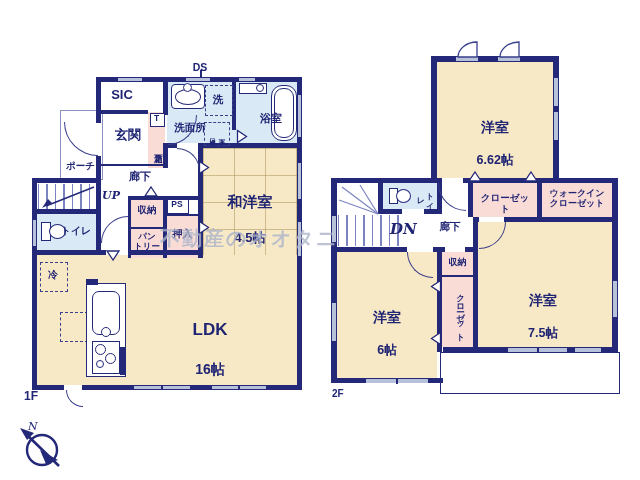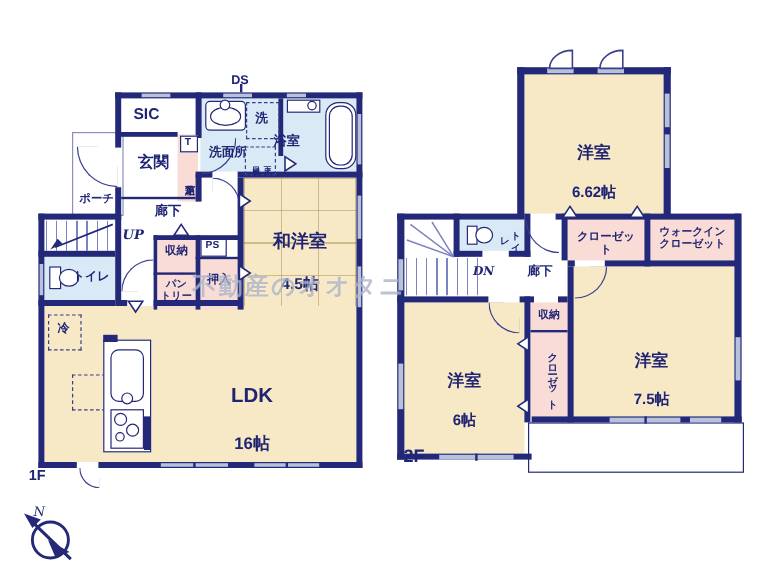--- a/index.html
+++ b/index.html
@@ -150,21 +150,21 @@
     <div class="outline" style="left:274px;top:88px;width:18px;height:48px;border-radius:9px"></div>
 
     <div class="outline" style="left:41px;top:222px;width:8px;height:17px"></div>
     <div class="outline" style="left:49px;top:224px;width:15px;height:13px;border-radius:50%"></div>
 
     <div class="lbl" style="left:186px;top:61px;width:28px;font-size:10.5px">DS</div>
     <div class="lbl" style="left:100px;top:88px;width:44px;font-size:13px">SIC</div>
     <div class="lbl" style="left:104px;top:128px;width:48px;font-size:13px">玄関</div>
     <div class="lbl" style="left:61px;top:161px;width:39px;font-size:9.5px">ポーチ</div>
     <div class="lbl" style="left:167px;top:121px;width:46px;font-size:10.5px">洗面所</div>
-    <div class="lbl" style="left:220px;top:112px;width:38px;font-size:11px">浴室</div>
+    <div class="lbl" style="left:252px;top:112px;width:38px;font-size:11px">浴室</div>
     <div class="outline" style="left:150px;top:113px;width:13px;height:12px"></div>
     <div class="lbl" style="left:150px;top:114px;width:13px;font-size:8.5px">T</div>
     <div class="lbl v" style="left:150px;top:128px;width:13px;height:40px;font-size:8.5px">下足箱</div>
     <div class="lbl" style="left:122px;top:170px;width:36px;font-size:11px">廊下</div>
     <div class="lbl it" style="left:98px;top:190px;width:26px;font-size:11px">UP</div>
     <div class="lbl" style="left:133px;top:205px;width:28px;font-size:9.5px">収納</div>
     <div class="lbl" style="left:168px;top:200px;width:18px;font-size:8.5px">PS</div>
     <div class="lbl" style="left:132px;top:232px;width:30px;font-size:8.5px">パン
 トリー</div>
     <div class="lbl" style="left:169px;top:228px;width:27px;font-size:10px">押入</div>
@@ -265,33 +265,33 @@
     <div class="outline" style="left:396px;top:189px;width:13px;height:12px;border-radius:50%"></div>
 
     <div class="lbl" style="left:453px;top:103px;width:84px;font-size:14px">
       <span>洋室</span><br>
       <span style="font-size:12.5px">6.62帖</span>
     </div>
     <div class="lbl" style="left:476px;top:193px;width:58px;font-size:9.5px">クローゼット</div>
     <div class="lbl" style="left:543px;top:188px;width:68px;font-size:9px">ウォークイン
 クローゼット</div>
     <div class="lbl v" style="left:421px;top:184px;width:13px;height:25px;font-size:8px">トイレ</div>
-    <div class="lbl it" style="left:390px;top:221px;width:26px;font-size:10px">DN</div>
+    <div class="lbl it" style="left:390px;top:221px;width:26px;font-size:15px">DN</div>
     <div class="lbl" style="left:432px;top:220px;width:36px;font-size:10.5px">廊下</div>
     <div class="lbl" style="left:443px;top:257px;width:29px;font-size:9px">収納</div>
     <div class="lbl v" style="left:450px;top:280px;width:15px;height:64px;font-size:8.5px">クローゼット</div>
     <div class="lbl" style="left:351px;top:293px;width:72px;font-size:14px">
       <span>洋室</span><br>
       <span style="font-size:12.5px">6帖</span>
     </div>
     <div class="lbl" style="left:503px;top:276px;width:80px;font-size:14px">
       <span>洋室</span><br>
       <span style="font-size:12.5px">7.5帖</span>
     </div>
-    <div class="lbl" style="left:332px;top:372px;width:26px;font-size:15px;text-align:center">2F</div>
+    <div class="lbl" style="left:332px;top:388px;width:26px;font-size:10px;text-align:left">2F</div>
   </div>
 
   <div class="wm" style="left:160px;top:225px">不動産のオオタニ</div>
 
 
   <svg style="left:14px;top:420px" width="54" height="54">
     <circle cx="28" cy="30" r="15" fill="none" stroke="#232878" stroke-width="2.4"></circle>
     <line x1="45" y1="46" x2="12" y2="14" stroke="#232878" stroke-width="2.6"></line>
     <path d="M6 8 L20 13 L13 20 Z" fill="#232878"></path>
     <path d="M26 30 L44 40 L32 44 Z" fill="#232878"></path>

